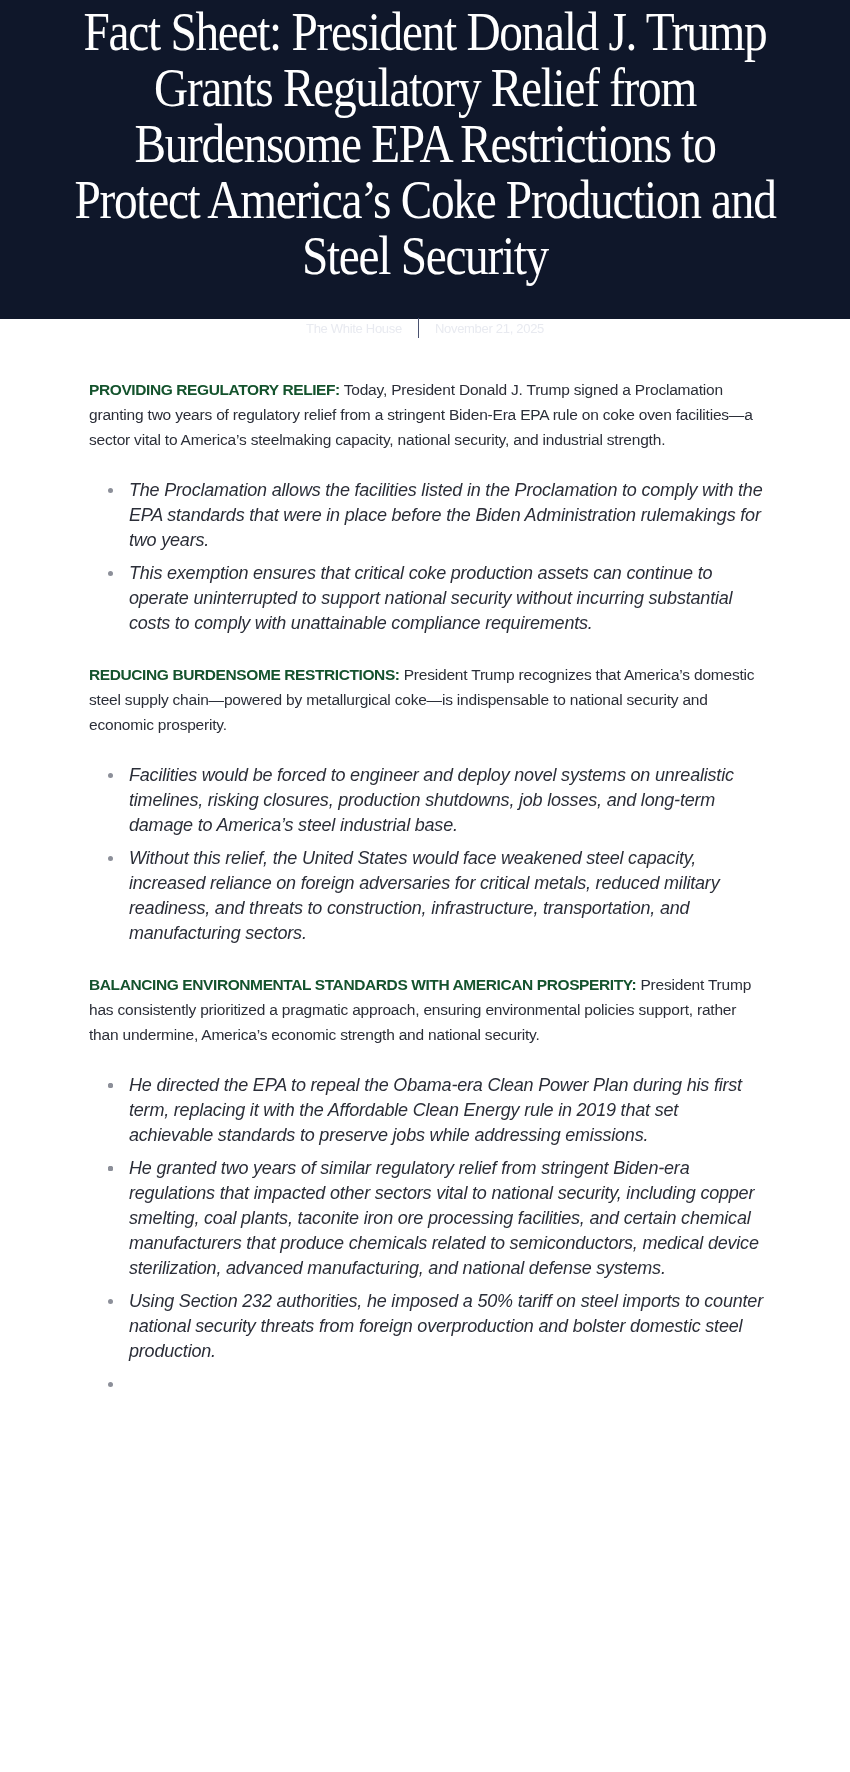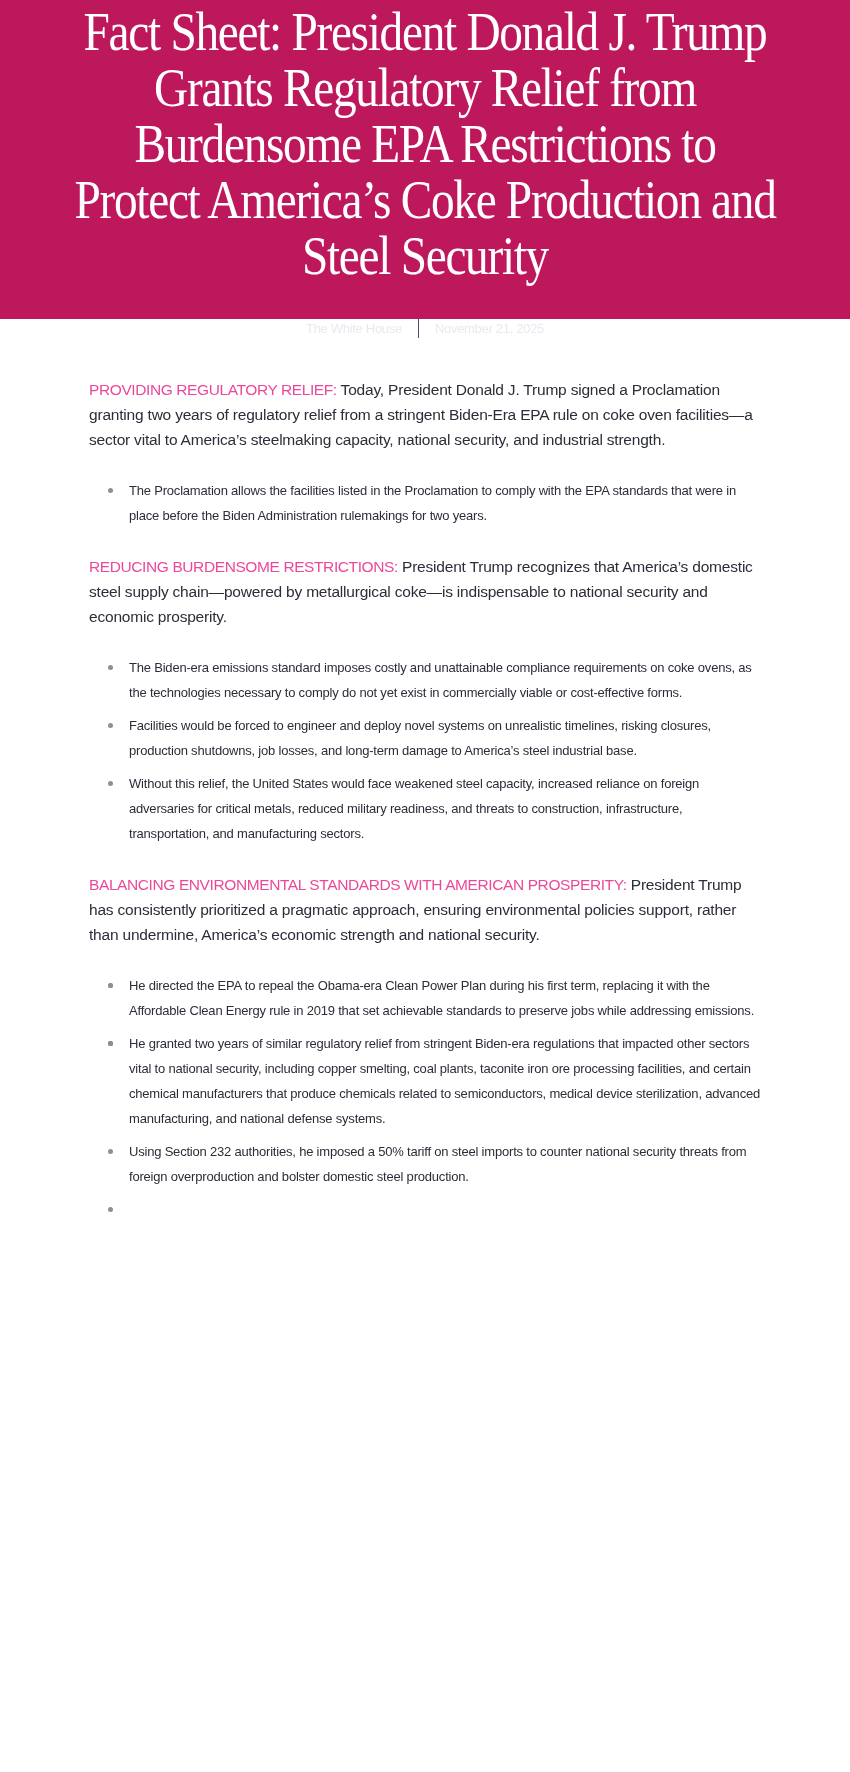--- a/index.html
+++ b/index.html
@@ -3,21 +3,21 @@
 <meta charset="utf-8">
 <style>
   html, body { margin: 0; padding: 0; }
   body {
     width: 850px;
     background: #ffffff;
     font-family: "Liberation Sans", sans-serif;
     color: #2b2e38;
   }
   .hero {
-    background: #be185d;
+    background: #0f172a;
     height: 319px;
     box-sizing: border-box;
     padding-top: 4px;
     text-align: center;
   }
   .hero h1 {
     margin: 0 auto;
     width: 830px;
     font-family: "Liberation Serif", serif;
     font-weight: normal;
@@ -46,35 +46,36 @@
   .content {
     padding: 58px 86px 20px 89px;
   }
   .section-intro {
     margin: 0 0 26px 0;
     font-size: 15.5px;
     line-height: 25px;
     letter-spacing: -0.2px;
   }
   .section-intro strong {
-    font-weight: normal;
-    color: #ec4899;
+    font-weight: bold;
+    color: #14532d;
     letter-spacing: -0.4px;
   }
   ul {
     list-style: none;
     margin: 0 0 26px 0;
     padding: 0 0 0 40px;
   }
   li {
     position: relative;
-    font-size: 13px;
+    font-size: 18px;
     line-height: 25px;
     letter-spacing: -0.2px;
     margin-bottom: 8px;
+    font-style: italic;
   }
   li .bullet {
     position: absolute;
     left: -21px;
     top: 10px;
     width: 5px;
     height: 5px;
     border-radius: 50%;
     background: #8c8f99;
   }
@@ -90,27 +91,27 @@
     <span>November 21, 2025</span>
   </div>
 </header>
 
 <main class="content">
 
   <section>
     <p class="section-intro"><strong>PROVIDING REGULATORY RELIEF:</strong><span> Today, President Donald J. Trump signed a Proclamation granting two years of regulatory relief from a stringent Biden-Era EPA rule on coke oven facilities—a sector vital to America’s steelmaking capacity, national security, and industrial strength.</span></p>
     <ul>
       <li><span class="bullet"></span><span>The Proclamation allows the facilities listed in the Proclamation to comply with the EPA standards that were in place before the Biden Administration rulemakings for two years.</span></li>
+      <li><span class="bullet"></span><span>This exemption ensures that critical coke production assets can continue to operate uninterrupted to support national security without incurring substantial costs to comply with unattainable compliance requirements.</span></li>
     </ul>
   </section>
 
   <section>
     <p class="section-intro"><strong>REDUCING BURDENSOME RESTRICTIONS:</strong><span> President Trump recognizes that America’s domestic steel supply chain—powered by metallurgical coke—is indispensable to national security and economic prosperity.</span></p>
     <ul>
-      <li><span class="bullet"></span><span>The Biden-era emissions standard imposes costly and unattainable compliance requirements on coke ovens, as the technologies necessary to comply do not yet exist in commercially viable or cost-effective forms.</span></li>
       <li><span class="bullet"></span><span>Facilities would be forced to engineer and deploy novel systems on unrealistic timelines, risking closures, production shutdowns, job losses, and long-term damage to America’s steel industrial base.</span></li>
       <li><span class="bullet"></span><span>Without this relief, the United States would face weakened steel capacity, increased reliance on foreign adversaries for critical metals, reduced military readiness, and threats to construction, infrastructure, transportation, and manufacturing sectors.</span></li>
     </ul>
   </section>
 
   <section>
     <p class="section-intro"><strong>BALANCING ENVIRONMENTAL STANDARDS WITH AMERICAN PROSPERITY:</strong><span> President Trump has consistently prioritized a pragmatic approach, ensuring environmental policies support, rather than undermine, America’s economic strength and national security.</span></p>
     <ul>
       <li><span class="bullet"></span></li>
       <li><span class="bullet"></span><span>He directed the EPA to repeal the Obama-era Clean Power Plan during his first term, replacing it with the Affordable Clean Energy rule in 2019 that set achievable standards to preserve jobs while addressing emissions.</span></li>

